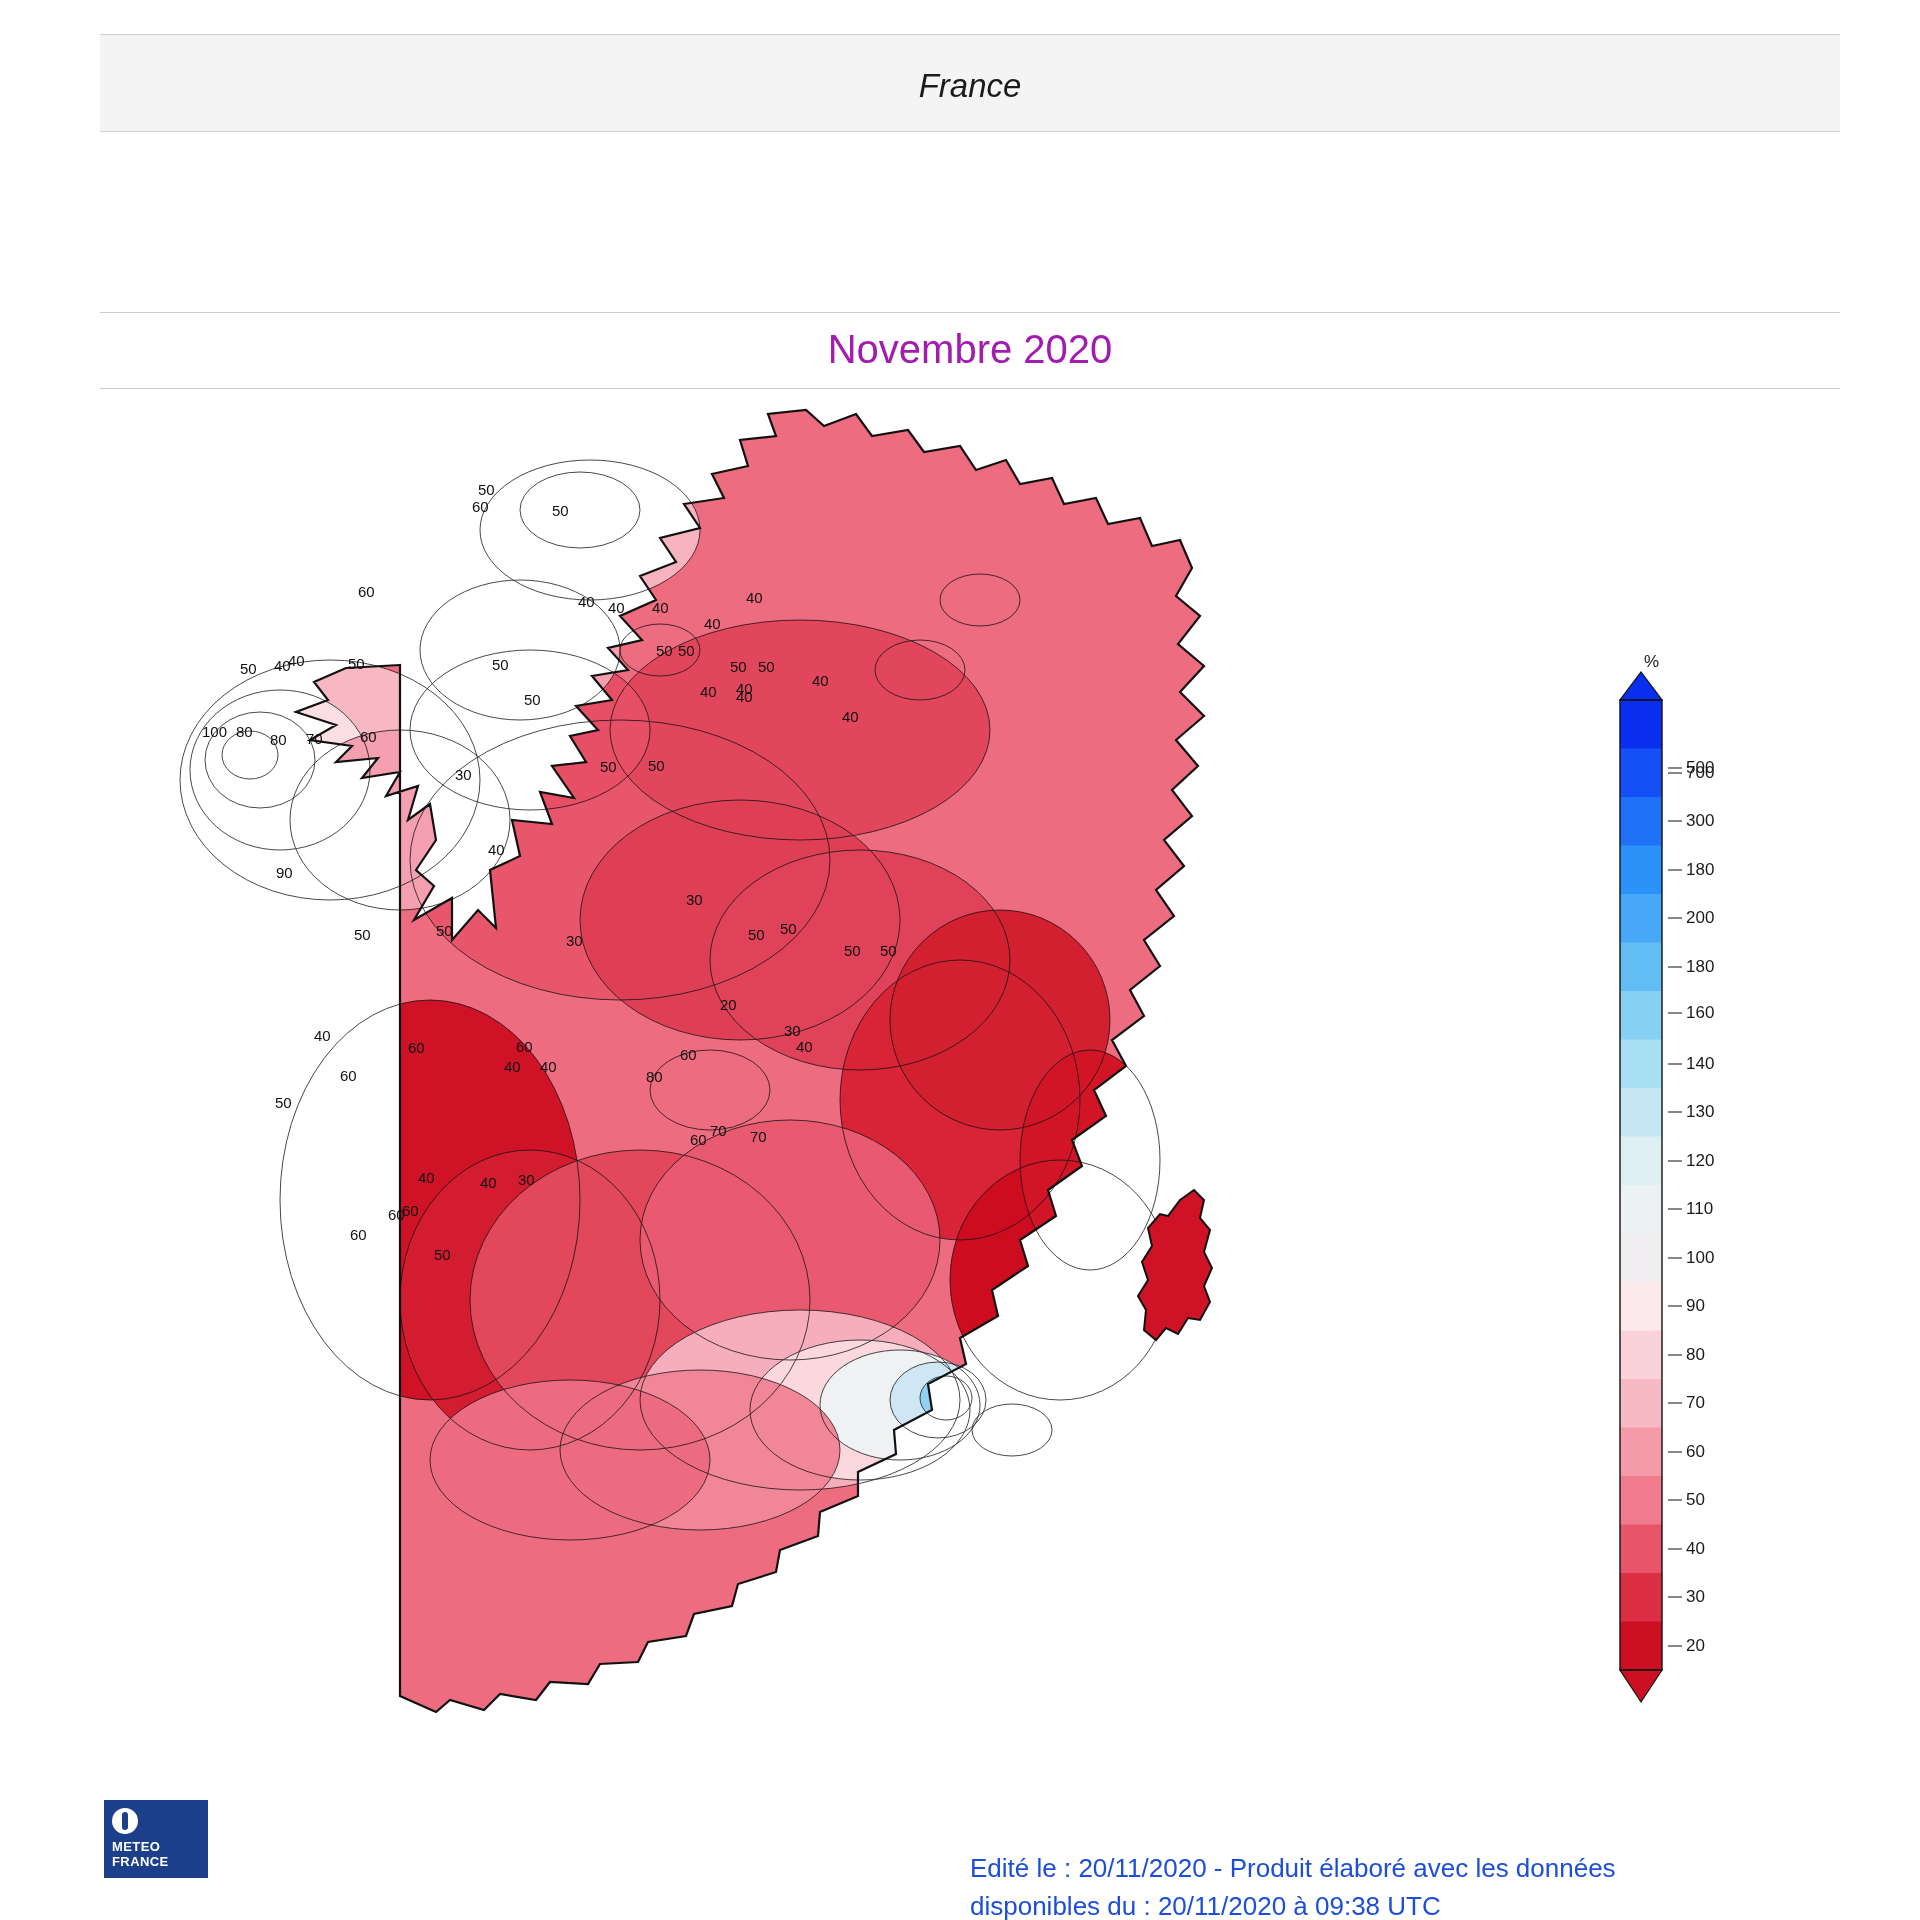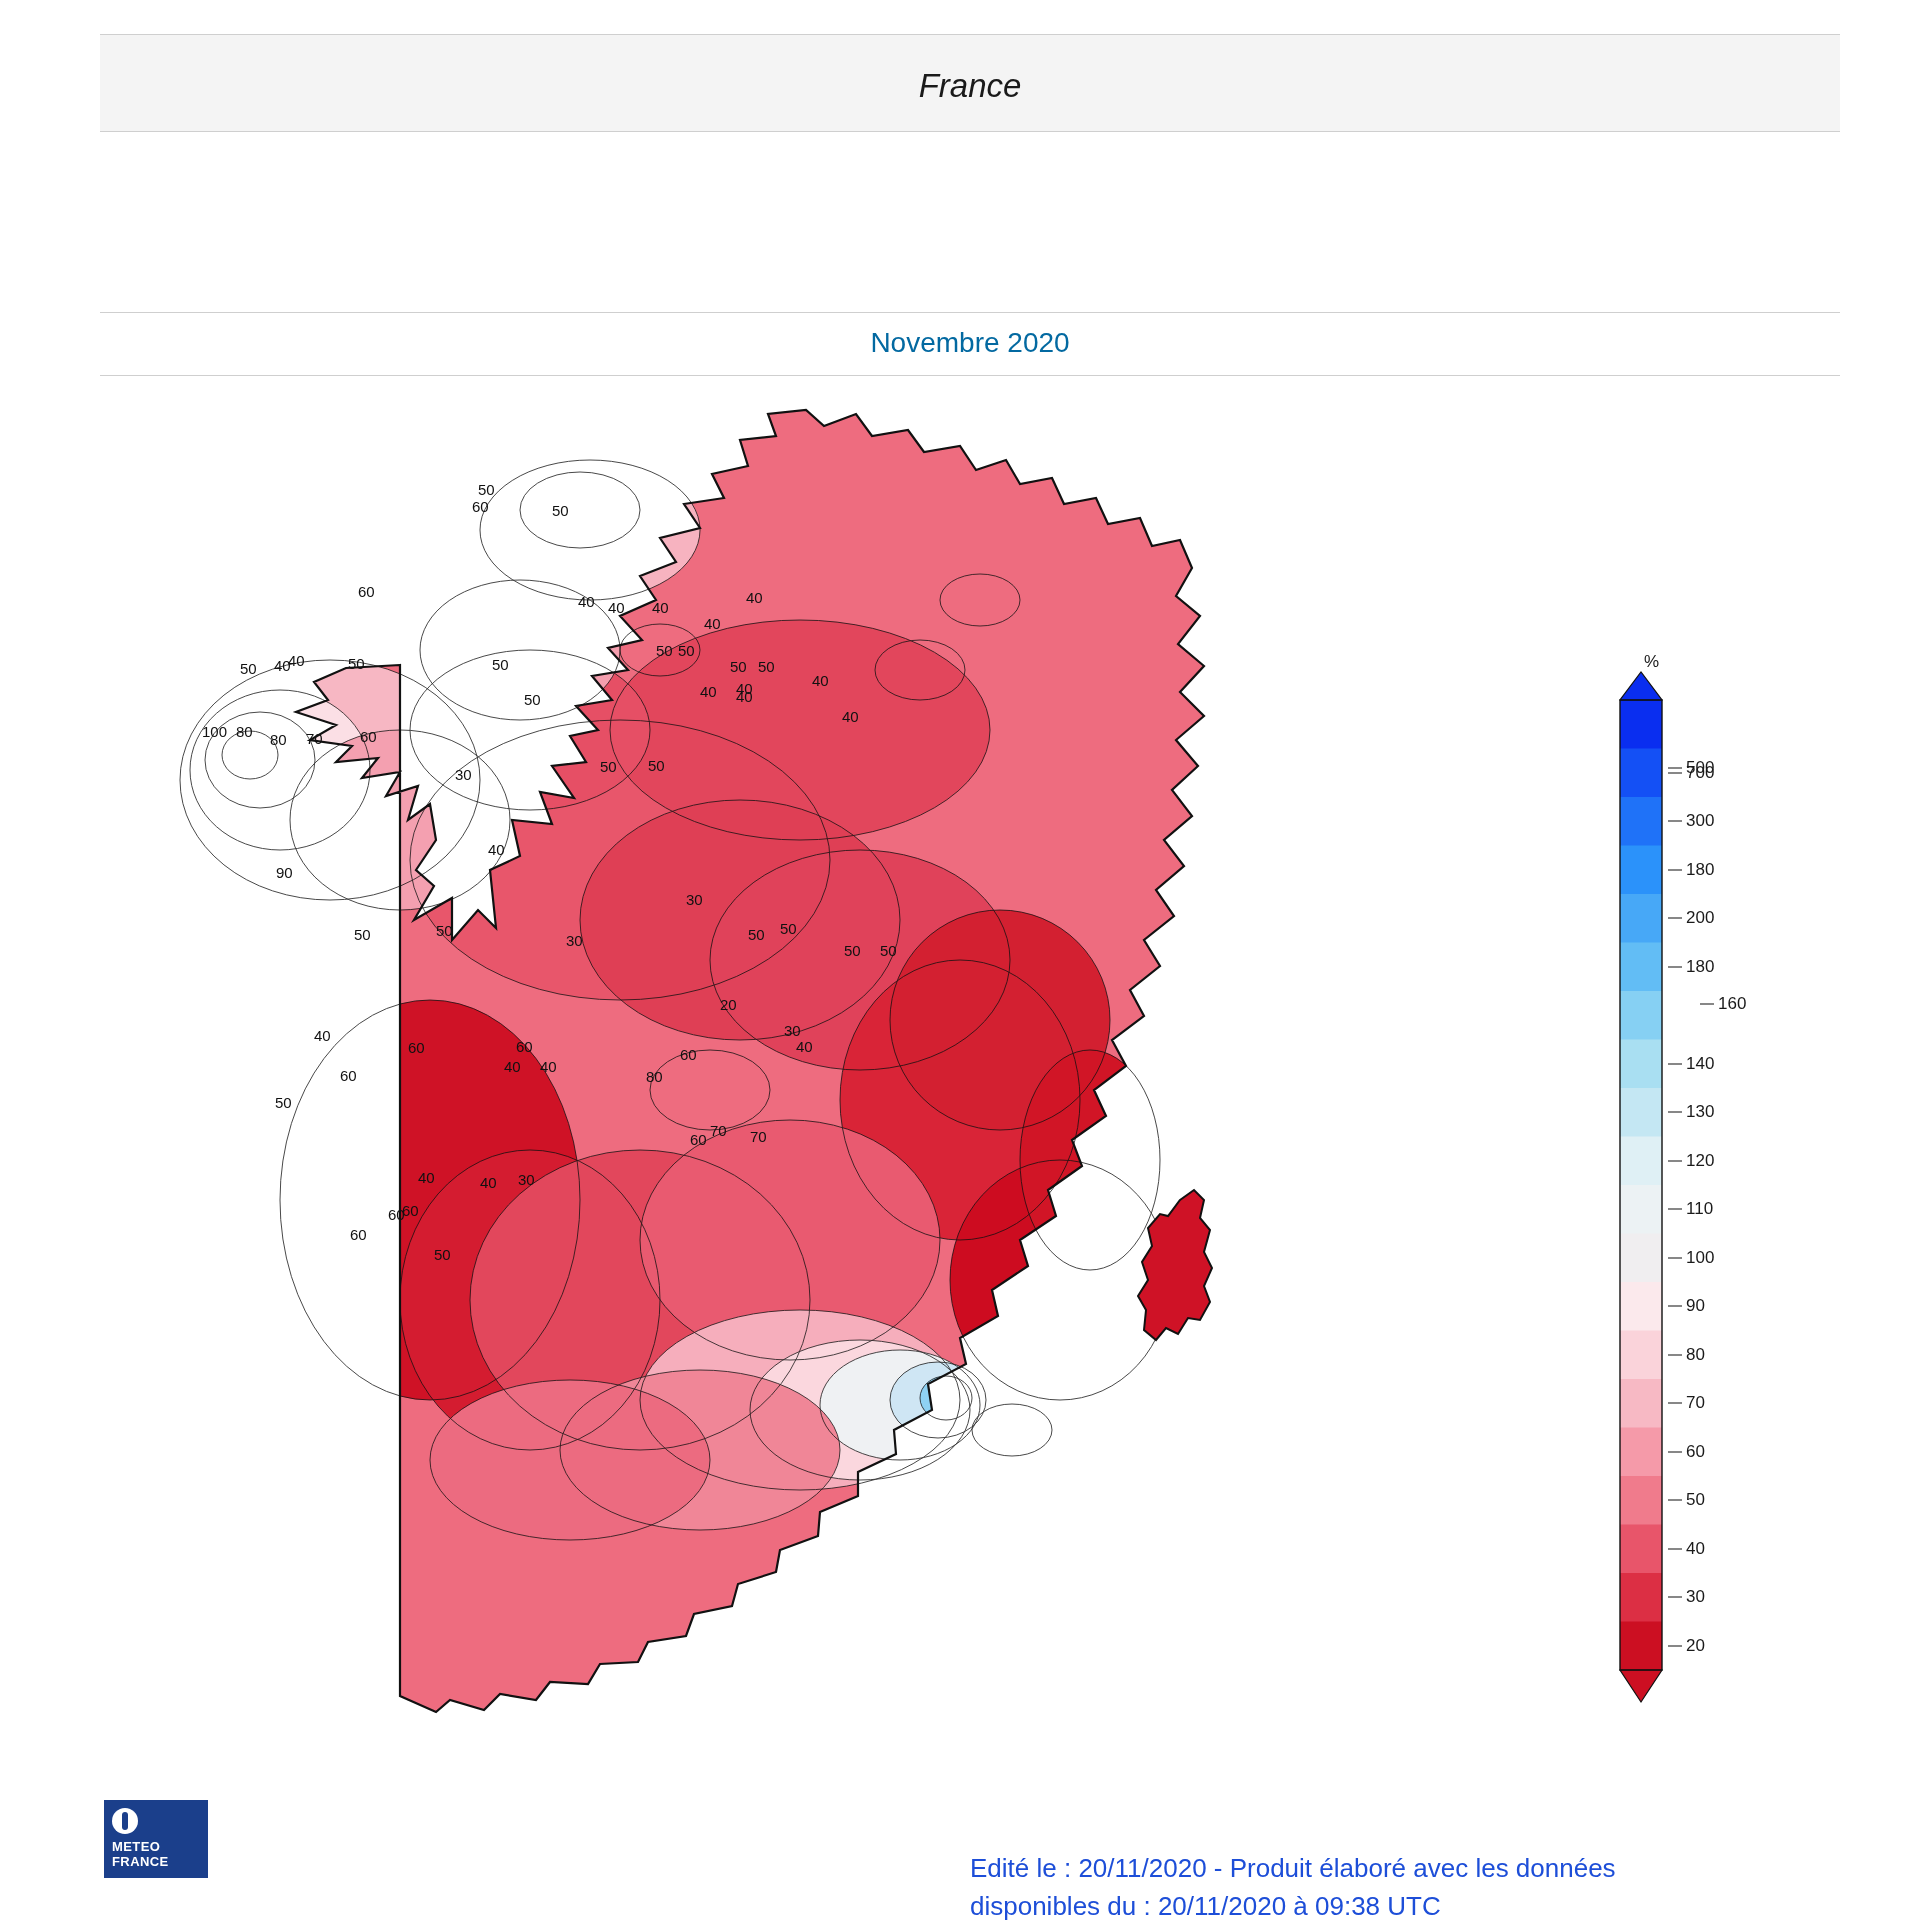--- a/index.html
+++ b/index.html
@@ -47,22 +47,22 @@
     top: 312px;
     width: 1740px;
     border-top: 1px solid #cfcfcf;
     border-bottom: 1px solid #cfcfcf;
     padding: 14px 0 16px 0;
     box-sizing: border-box;
     text-align: center;
     background: #ffffff;
   }
   .period-text {
-    font-size: 28px;
-    color: #0369a1;
+    font-size: 40px;
+    color: #a21caf;
   }
 
   
   .map-area {
     position: absolute;
     left: 100px;
     top: 400px;
     width: 1450px;
     height: 1320px;
   }
@@ -418,21 +418,21 @@
     <polygon id="cb-bottom-arrow" points="10,1000 52,1000 31,1032" fill="#cc0f22" stroke="#111" stroke-width="1.2"></polygon>
     <rect x="10" y="30" width="42" height="970" fill="none" stroke="#111111" stroke-width="1.4"></rect>
   </svg>
   <div class="cb-labels">
       <div class="cb-label" style="top: 44.25px; margin-top: 44px;"><span class="cb-tick"></span><span>500</span></div>
       <div class="cb-label" style="top: 92.75px;"><span class="cb-tick"></span><span>700</span></div>
       <div class="cb-label" style="top: 141.25px;"><span class="cb-tick"></span><span>300</span></div>
       <div class="cb-label" style="top: 189.75px;"><span class="cb-tick"></span><span>180</span></div>
       <div class="cb-label" style="top: 238.25px;"><span class="cb-tick"></span><span>200</span></div>
       <div class="cb-label" style="top: 286.75px;"><span class="cb-tick"></span><span>180</span></div>
-      <div class="cb-label" style="top: 324px; margin-left: 32px;"><span class="cb-tick"></span><span>160</span></div>
+      <div class="cb-label" style="top: 333px;"><span class="cb-tick"></span><span>160</span></div>
       <div class="cb-label" style="top: 383.75px;"><span class="cb-tick"></span><span>140</span></div>
       <div class="cb-label" style="top: 432.25px;"><span class="cb-tick"></span><span>130</span></div>
       <div class="cb-label" style="top: 480.75px;"><span class="cb-tick"></span><span>120</span></div>
       <div class="cb-label" style="top: 529.25px;"><span class="cb-tick"></span><span>110</span></div>
       <div class="cb-label" style="top: 577.75px;"><span class="cb-tick"></span><span>100</span></div>
       <div class="cb-label" style="top: 626.25px;"><span class="cb-tick"></span><span>90</span></div>
       <div class="cb-label" style="top: 674.75px;"><span class="cb-tick"></span><span>80</span></div>
       <div class="cb-label" style="top: 723.25px;"><span class="cb-tick"></span><span>70</span></div>
       <div class="cb-label" style="top: 771.75px;"><span class="cb-tick"></span><span>60</span></div>
       <div class="cb-label" style="top: 820.25px;"><span class="cb-tick"></span><span>50</span></div>

